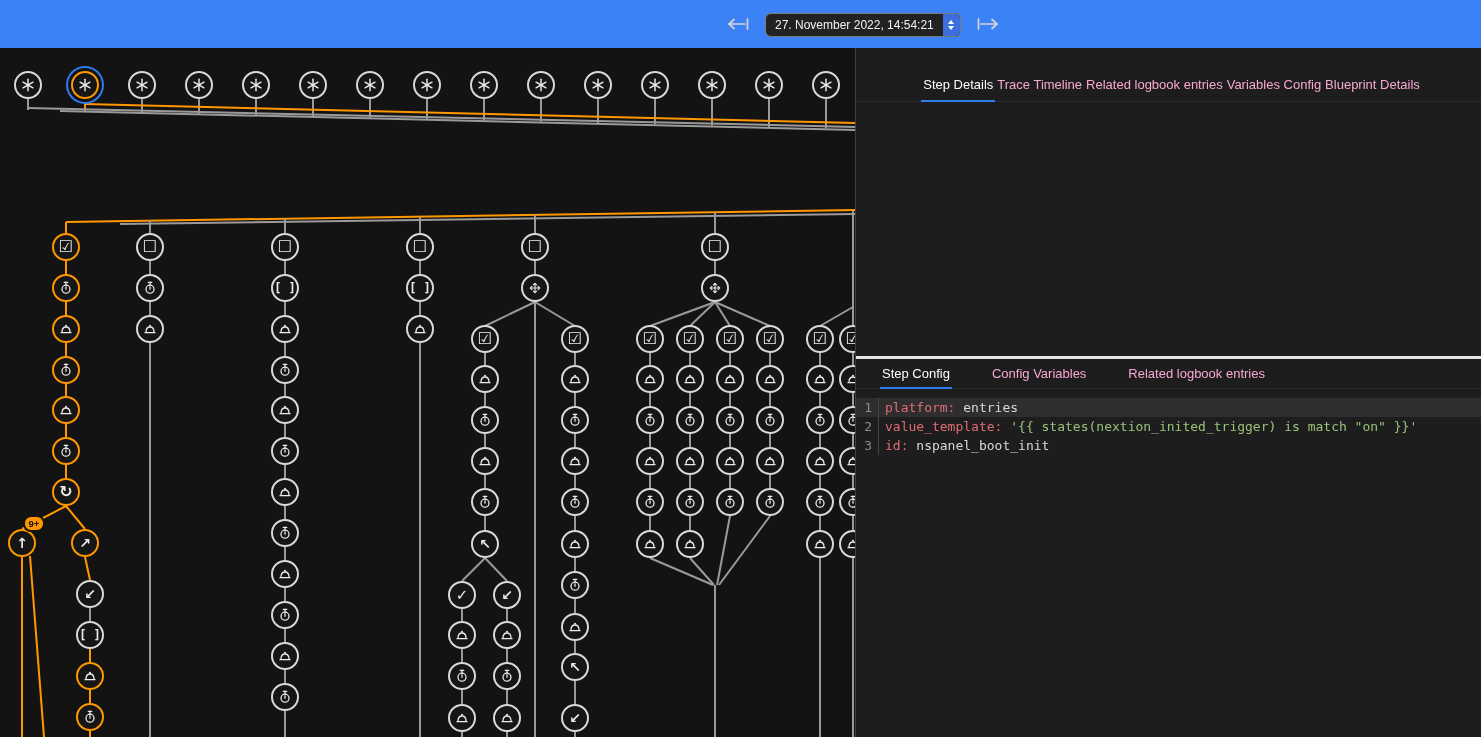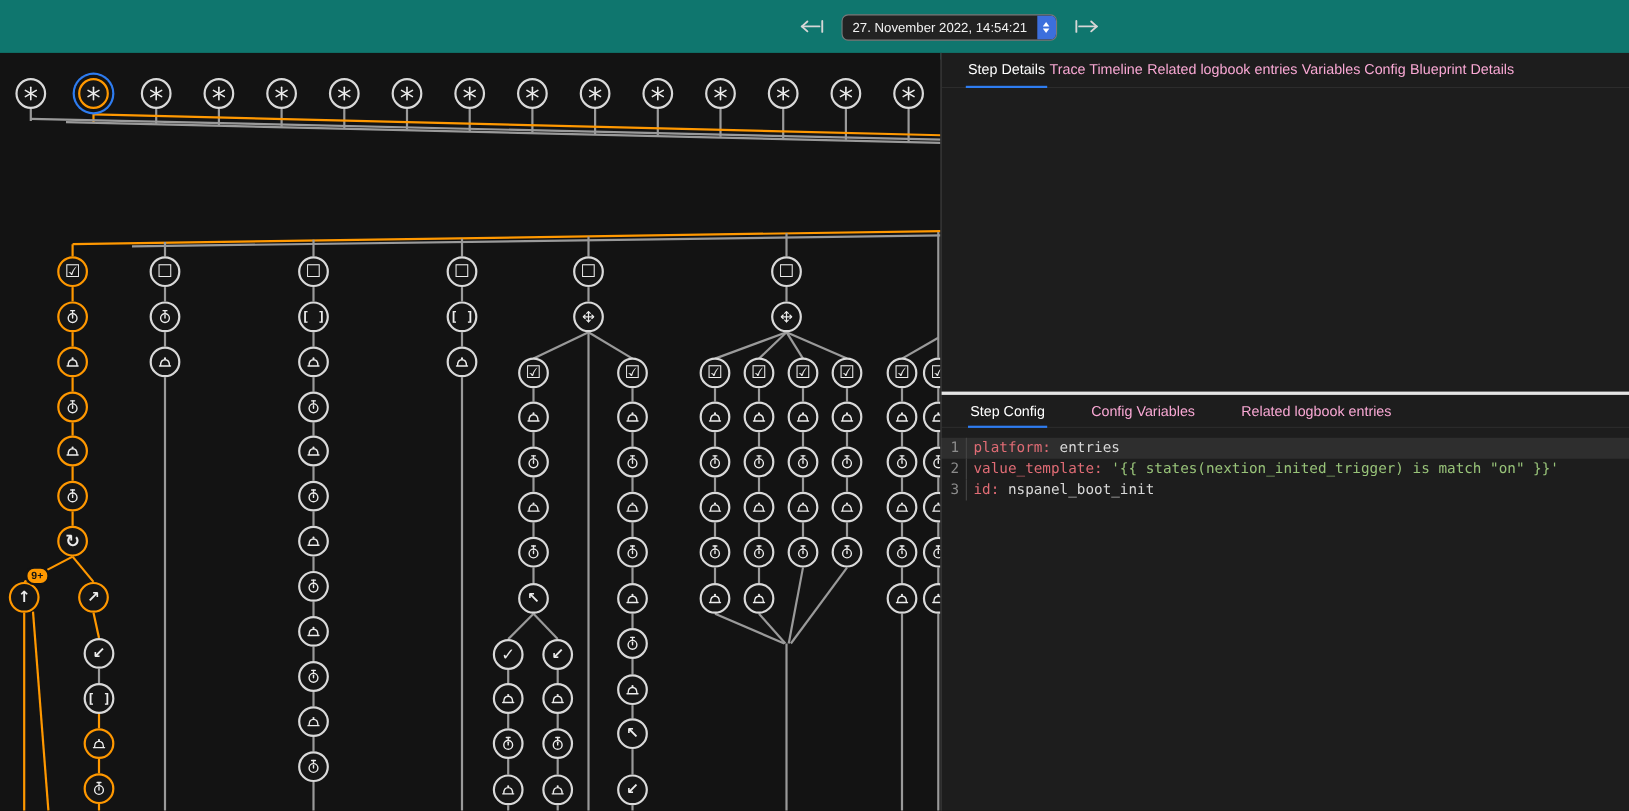--- a/index.html
+++ b/index.html
@@ -1,18 +1,18 @@
 <!DOCTYPE html>
 <html><head>
 <meta charset="utf-8">
 <style>
   html,body{margin:0;padding:0;width:1481px;height:737px;overflow:hidden;background:#131313;
     font-family:"Liberation Sans",sans-serif;-webkit-font-smoothing:antialiased;}
   
-  .topbar{position:absolute;left:0;top:0;width:1481px;height:48px;background:#0f766e;border-bottom:6px solid #14b8a6;}
+  .topbar{position:absolute;left:0;top:0;width:1481px;height:48px;background:#3b82f6;border-bottom:6px solid #14b8a6;}
   .run-controls{position:absolute;left:724px;top:13px;display:flex;align-items:center;gap:13px;}
   .nav-btn{background:none;border:none;padding:2px;cursor:pointer;display:flex;align-items:center;}
   .run-select{display:flex;align-items:stretch;height:22px;background:#222;border:1px solid #7a7a7a;
     border-radius:6px;overflow:hidden;cursor:pointer;}
   .run-select-label{display:flex;align-items:center;padding:0 9px;font-size:12px;color:#f2f2f2;white-space:nowrap;}
   .stepper{width:17px;background:#3c6fdd;display:flex;flex-direction:column;align-items:center;justify-content:center;}
   .tri{width:0;height:0;border-left:3.5px solid transparent;border-right:3.5px solid transparent;}
   .tri.up{border-bottom:4.5px solid #fff;margin-bottom:2.5px;}
   .tri.down{border-top:4.5px solid #fff;}
   
@@ -30,22 +30,22 @@
   .gi-repeat{font-size:16px;font-weight:600;}
   .gi-arrow-up,.gi-arrow-up-right,.gi-arrow-down-left,.gi-arrow-up-left{font-size:14px;font-weight:700;}
   .gi-check{font-size:15px;font-weight:700;}
   .gi-wrap{display:flex;}
   .gi-svg{width:16px;height:16px;}
   .gbadge{position:absolute;height:13px;line-height:13px;padding:0 3.5px;background:#ff9800;color:#141414;
     font-size:9.5px;font-weight:700;border-radius:8px;border:2px solid #131313;z-index:5;}
   
   .panel{position:absolute;left:855px;top:48px;width:626px;height:689px;box-sizing:border-box;
     background:#1d1d1d;border-left:1px solid #404040;}
-  .tabs-top{display:flex;justify-content:flex-start;align-items:flex-end;padding:0 16px 0 22px;height:32px;
-    box-shadow:inset 0 -1px 0 rgba(255,255,255,0.07);}
+  .tabs-top{display:flex;justify-content:center;align-items:flex-end;padding:0 16px 0 22px;height:32px;
+    box-shadow:inset 0 -1px 0 rgba(255,255,255,0.07);margin-top:22px;}
   .tab{font-size:13px;color:#f9a8d4;padding:9px 2px 8px;cursor:pointer;white-space:nowrap;border-bottom:2px solid transparent;}
   .tab.active{color:#ffffff;border-bottom:2px solid #2e7cf0;}
   .executed{margin:23px 0 0 22px;font-size:15px;color:#e4e4e4;}
   .lower{position:absolute;left:0;right:0;top:308px;bottom:0;border-top:3px solid #e5e5e5;}
   .tabs-lower{display:flex;gap:38px;align-items:flex-end;padding:0 0 0 24px;height:30px;
     box-shadow:inset 0 -1px 0 rgba(255,255,255,0.06);}
   .tabs-lower .tab{padding:7px 2px 6px;}
   .code{font-family:"DejaVu Sans Mono",monospace;font-size:13px;line-height:19px;padding-top:9px;}
   .code-row{display:flex;}
   .code-row.hl{background:rgba(255,255,255,0.08);}

